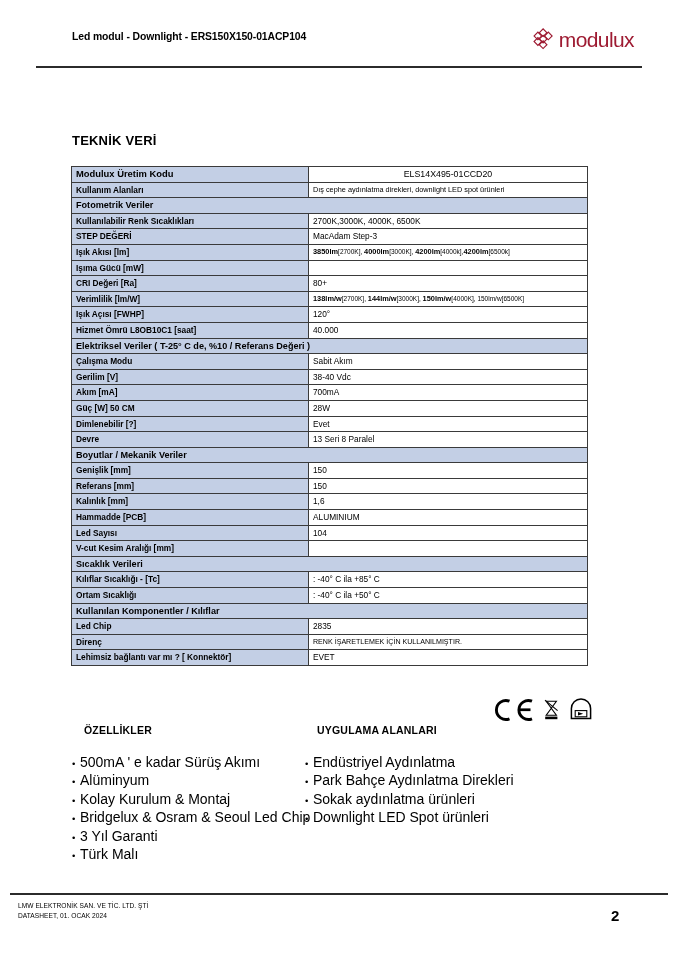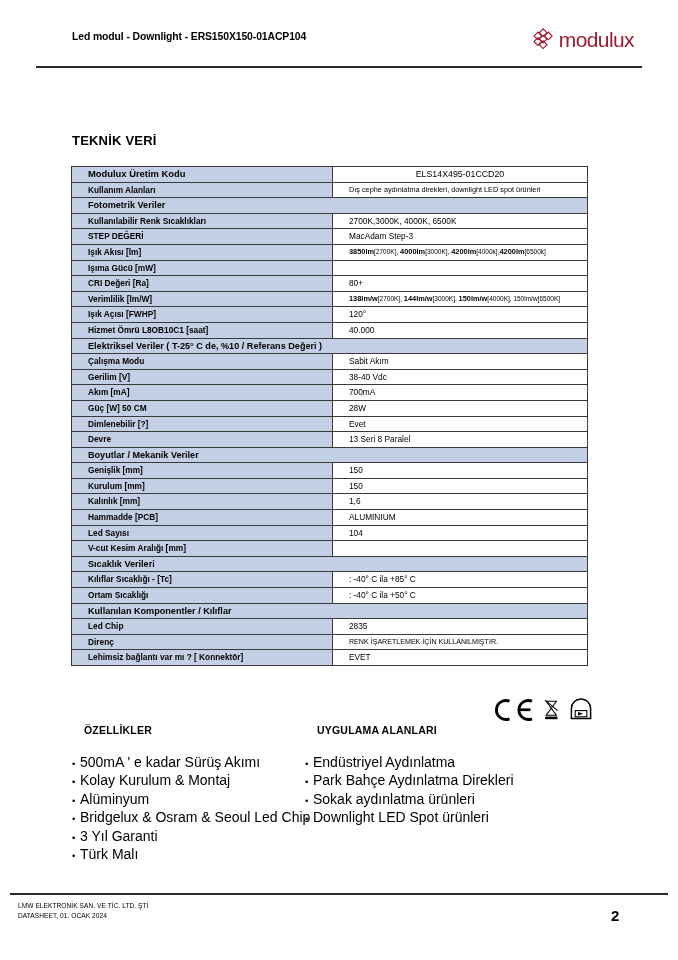--- a/index.html
+++ b/index.html
@@ -75,21 +75,21 @@
   .spec-table {
     position: absolute;
     left: 71px;
     top: 166px;
     width: 517px;
     border-collapse: collapse;
     table-layout: fixed;
   }
   .spec-table td {
     border: 1px solid #3a3a3a;
-    padding: 0 16px;
+    padding: 0 4px;
     height: 14.6px;
     line-height: 14.6px;
     font-size: 8.3px;
     vertical-align: middle;
     overflow: hidden;
     white-space: nowrap;
   }
   .c-label {
     width: 228px;
     background: #c3cfe5;
@@ -292,21 +292,21 @@
         <td class="c-value">13 Seri 8 Paralel</td>
       </tr>
       <tr class="section-row">
         <td colspan="2">Boyutlar / Mekanik Veriler</td>
       </tr>
       <tr>
         <td class="c-label">Genişlik [mm]</td>
         <td class="c-value">150</td>
       </tr>
       <tr>
-        <td class="c-label">Kurulum [mm]</td>
+        <td class="c-label">Referans [mm]</td>
         <td class="c-value">150</td>
       </tr>
       <tr>
         <td class="c-label">Kalınlık [mm]</td>
         <td class="c-value">1,6</td>
       </tr>
       <tr>
         <td class="c-label">Hammadde [PCB]</td>
         <td class="c-value">ALUMINIUM</td>
       </tr>
@@ -366,22 +366,22 @@
     <path d="M2.4 20.6 L2.4 10.6 A9.6 9.6 0 0 1 21.6 10.6 L21.6 20.6 Z" fill="none" stroke="#000" stroke-width="1.5"></path>
     <rect x="6.2" y="12.6" width="11.6" height="6.2" fill="none" stroke="#000" stroke-width="1.1"></rect>
     <path d="M9.0 14.0 L14.2 15.7 L9.0 17.4 Z" fill="#000"></path>
   </svg>
 </div>
 
 <div class="col-features">
   <div class="col-heading">ÖZELLİKLER</div>
   <ul class="bullet-list">
       <li>500mA ' e kadar Sürüş Akımı</li>
+      <li>Alüminyum</li>
       <li>Kolay Kurulum &amp; Montaj</li>
-      <li>Alüminyum</li>
       <li>Bridgelux &amp; Osram &amp; Seoul Led Chip</li>
       <li>3 Yıl Garanti</li>
       <li>Türk Malı</li>
     </ul>
 </div>
 
 <div class="col-applications">
   <div class="col-heading">UYGULAMA ALANLARI</div>
   <ul class="bullet-list">
       <li>Endüstriyel Aydınlatma</li>

